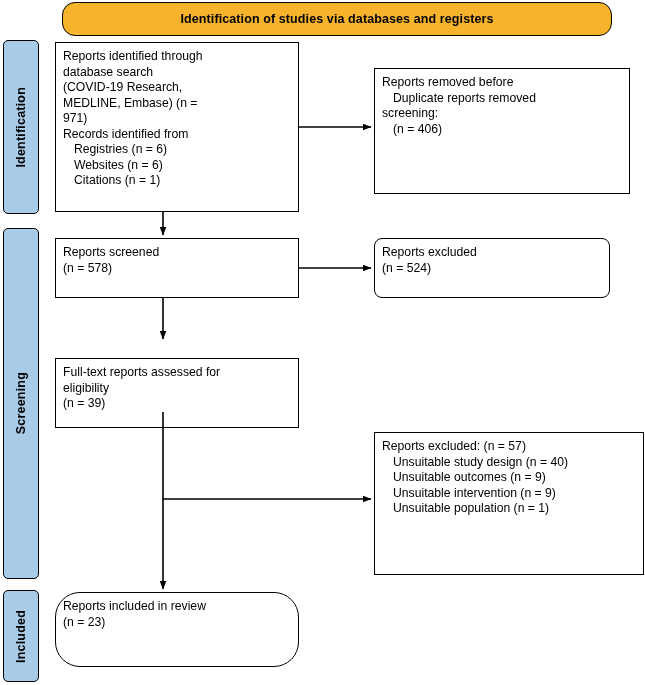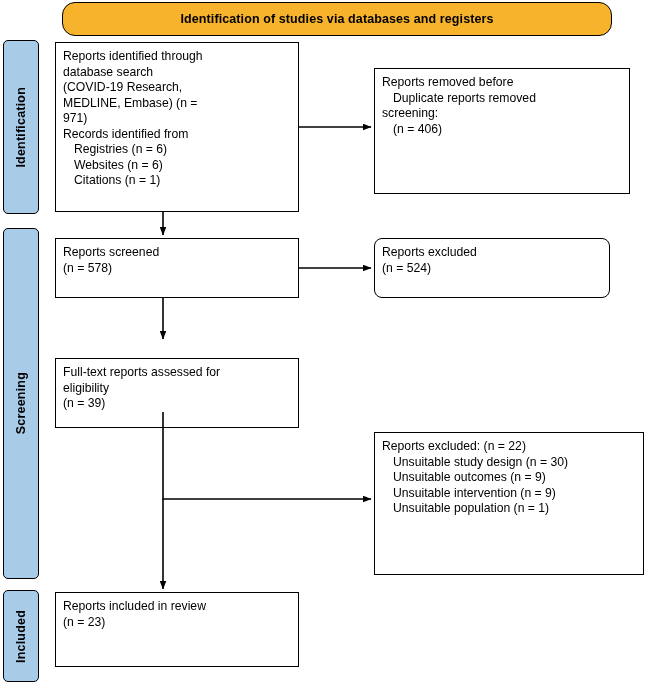--- a/index.html
+++ b/index.html
@@ -118,28 +118,28 @@
       <div class="ln">(n = 524)</div>
     </div>
 
   <div class="box" id="box-fulltext" style="left:55px; top:342px; width:244px; height:70px;margin-top:16px;">
       <div class="ln">Full-text reports assessed for</div>
       <div class="ln">eligibility</div>
       <div class="ln">(n = 39)</div>
     </div>
 
   <div class="box" id="box-excluded-eligibility" style="left:374px; top:432px; width:270px; height:143px;">
-      <div class="ln">Reports excluded: (n = 22)</div>
-      <div class="ln indent1">Unsuitable study design (n = 30)</div>
+      <div class="ln">Reports excluded: (n = 57)</div>
+      <div class="ln indent1">Unsuitable study design (n = 40)</div>
       <div class="ln indent1">Unsuitable outcomes (n = 9)</div>
       <div class="ln indent1">Unsuitable intervention (n = 9)</div>
       <div class="ln indent1">Unsuitable population (n = 1)</div>
     </div>
 
-  <div class="box" id="box-included" style="left:55px; top:592px; width:244px; height:75px;">
+  <div class="box" id="box-included" style="left:55px; top:592px; width:244px; height:75px;border-radius:25px;">
       <div class="ln">Reports included in review</div>
       <div class="ln">(n = 23)</div>
     </div>
 
   <svg class="arrow" style="left:0; top:0; width:645px; height:685px;">
     <defs>
       <marker id="ah" markerWidth="9" markerHeight="7" refX="8.5" refY="3.5" orient="auto" markerUnits="userSpaceOnUse">
         <polygon points="0 0, 9 3.5, 0 7" fill="#000"></polygon>
       </marker>
     </defs>

